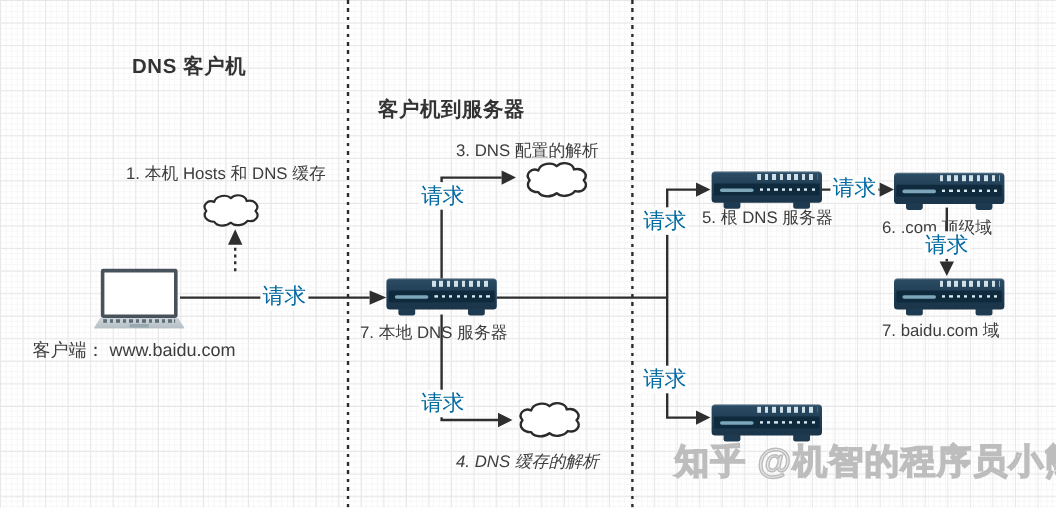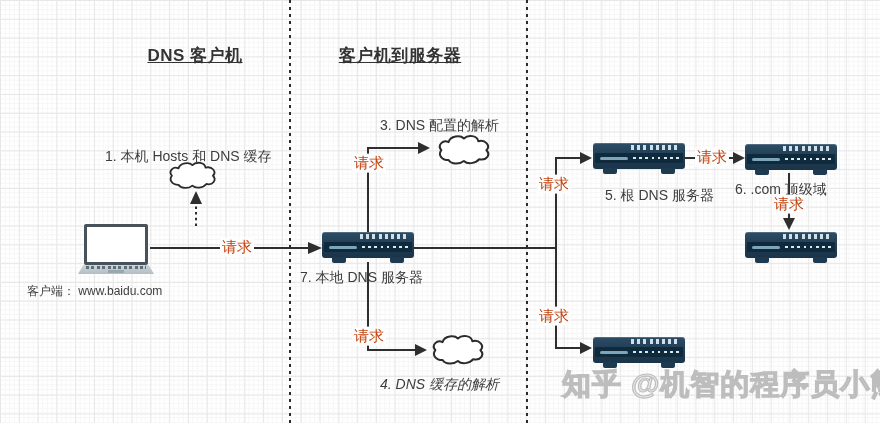--- a/index.html
+++ b/index.html
@@ -25,50 +25,49 @@
     width: 2px;
     background: repeating-linear-gradient(180deg, #2b2b2b 0 3px, transparent 3px 7px);
   }
   #sep1 { left: 289px; }
   #sep2 { left: 526px; }
 
   .col-header {
     position: absolute;
     top: 44px;
     width: 170px;
-    text-align: center;
+    text-align: left;
     font-size: 17px;
     font-weight: bold;
     color: #333333;
     letter-spacing: 0.5px;
     white-space: nowrap;
-    text-decoration: underline;
   }
   #h1 { left: 110px; }
-  #h2 { left: 315px; }
+  #h2 { left: 315px; margin-top: 36px; }
   #h3 { left: 590px; }
 
   svg.overlay { position: absolute; left: 0; top: 0; }
   .line  { stroke: #2e2e2e; stroke-width: 2; fill: none; }
   .dot-line { stroke: #2e2e2e; stroke-width: 2; fill: none; stroke-dasharray: 2.5 3.2; }
   .arrowhead { fill: #2e2e2e; stroke: none; }
   .cloud { fill: #ffffff; stroke: #2b2b2b; stroke-width: 2.2; stroke-linejoin: round; }
 
   .lbl {
     position: absolute;
     font-size: 14px;
     color: #3d3d3d;
     text-align: left;
     white-space: nowrap;
   }
   .req {
     position: absolute;
     transform: translate(-50%, -50%);
-    font-size: 15px;
-    color: #c2410c;
+    font-size: 18px;
+    color: #0369a1;
     background: #fdfdfd;
     padding: 0 2px;
     line-height: 1.25;
     white-space: nowrap;
   }
 
   
   .server { position: absolute; width: 92px; height: 31px; }
   .server .body {
     position: absolute; left: 0; top: 0; width: 92px; height: 26px;
@@ -237,27 +236,28 @@
         <div class="ports"></div>
       </div>
     <div class="band">
         <div class="slot"></div>
         <div class="dots"></div>
       </div>
     <div class="foot l"></div>
       <div class="foot r"></div>
   </div>
 
-  <div class="lbl" style="left:105px; top:148px; width:176px;">1. 本机 Hosts 和 DNS 缓存</div>
-  <div class="lbl" style="left:27px; top:283px; font-size:12px; text-align:left;">客户端： www.baidu.com</div>
+  <div class="lbl" style="left:105px; top:136px; width:176px;">1. 本机 Hosts 和 DNS 缓存</div>
+  <div class="lbl" style="left:27px; top:283px; font-size:15px; text-align:left;">客户端： www.baidu.com</div>
   <div class="lbl" style="left:300px; top:269px; width:136px;">7. 本地 DNS 服务器</div>
   <div class="lbl" style="left:380px; top:117px; width:132px;">3. DNS 配置的解析</div>
   <div class="lbl" style="left:380px; top:376px; width:132px;font-style:italic;">4. DNS 缓存的解析</div>
-  <div class="lbl" style="left:585px; top:187px; width:110px;margin-left:20px;">5. 根 DNS 服务器</div>
+  <div class="lbl" style="left:585px; top:173px; width:110px;">5. 根 DNS 服务器</div>
   <div class="lbl" style="left:735px; top:181px; width:110px;">6. .com 顶级域</div>
+  <div class="lbl" style="left:735px; top:267px; width:112px;">7. baidu.com 域</div>
 
   <div class="req" style="left:237px; top:247px;">请求</div>
   <div class="req" style="left:369px; top:163px;">请求</div>
   <div class="req" style="left:369px; top:336px;">请求</div>
   <div class="req" style="left:554px; top:184px;">请求</div>
   <div class="req" style="left:554px; top:316px;">请求</div>
   <div class="req" style="left:712px; top:157px;">请求</div>
   <div class="req" style="left:789px; top:204px;">请求</div>
 
   <div class="watermark">知乎 @机智的程序员小熊</div>

